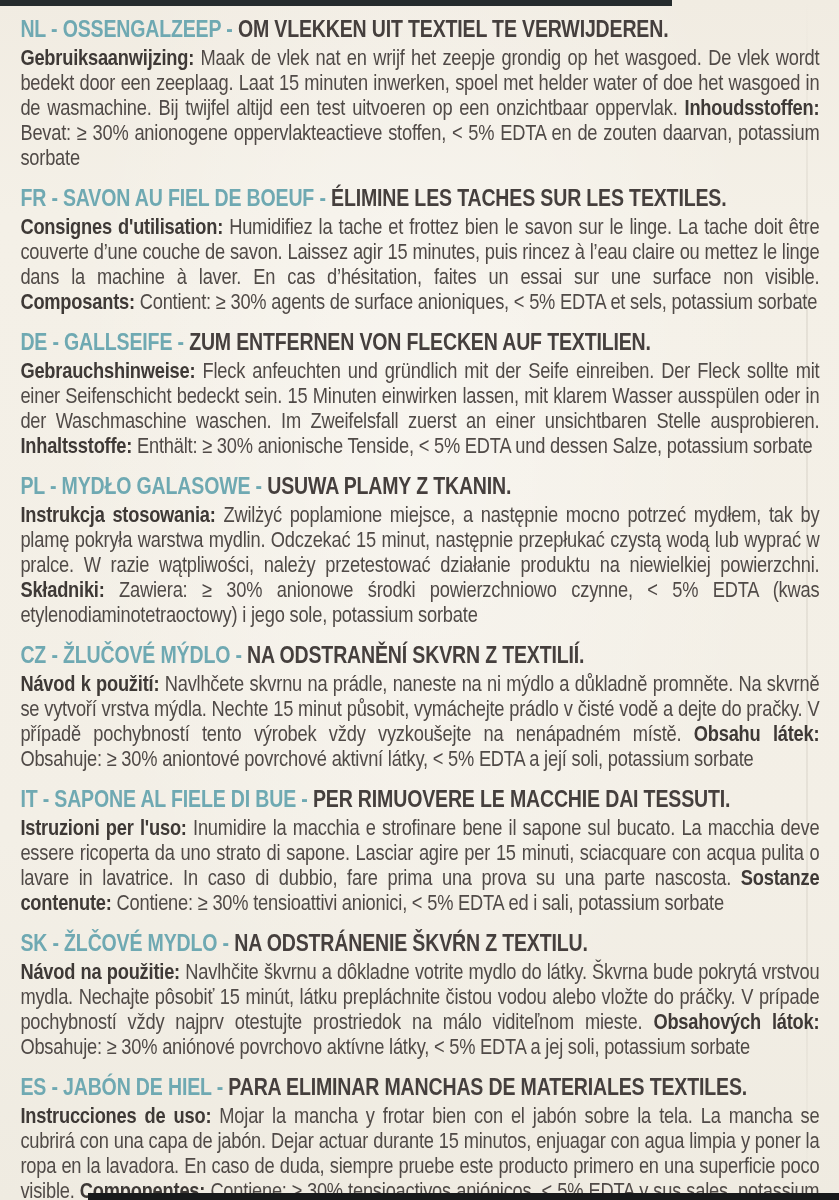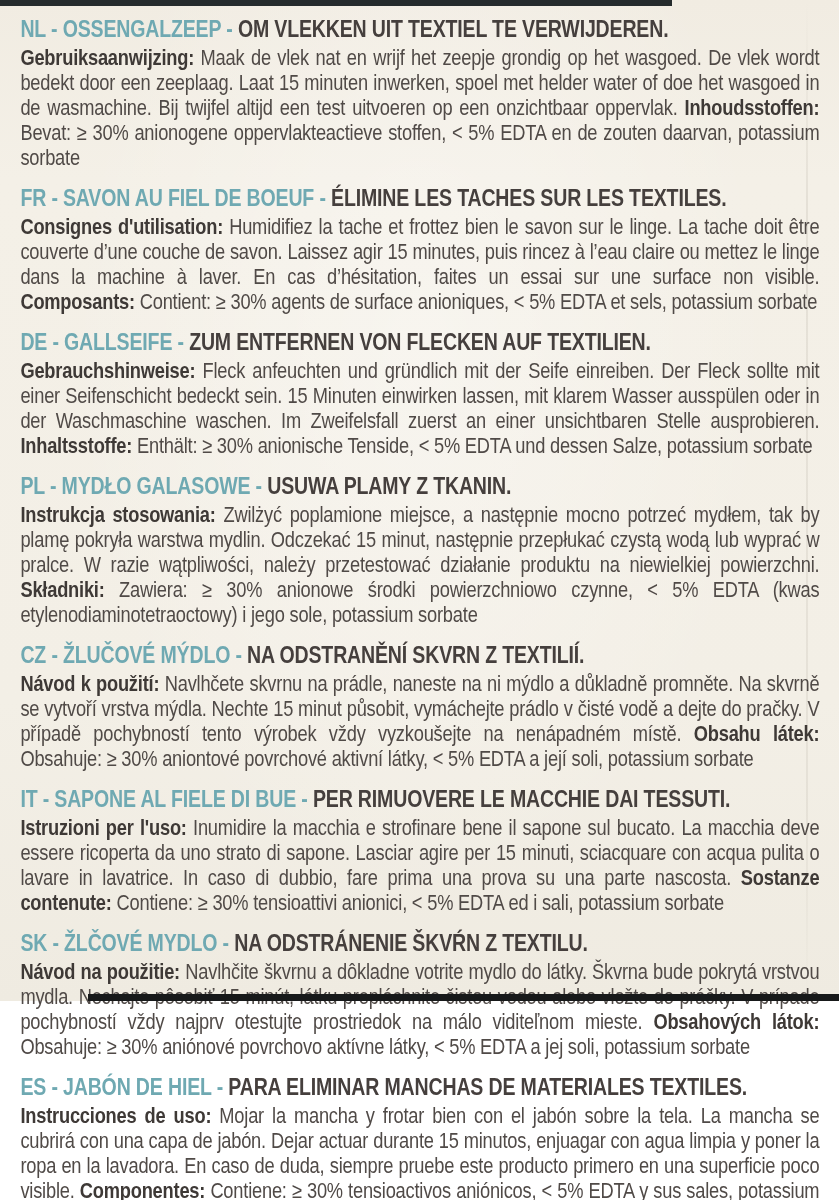--- a/index.html
+++ b/index.html
@@ -5,21 +5,21 @@
   html, body {
     margin: 0;
     padding: 0;
     width: 839px;
     height: 1200px;
     overflow: hidden;
   }
   .label {
     position: relative;
     width: 839px;
-    height: 1001px;
+    height: 1200px;
     background:
       radial-gradient(ellipse at 50% 35%, rgba(255,255,255,0.35) 0%, rgba(255,255,255,0) 60%),
       linear-gradient(180deg, #f1ece2 0%, #f4f0e7 18%, #f3efe6 70%, #efebe1 100%);
     font-family: "Liberation Sans", sans-serif;
     color: var(--body, #504a47);
   }
   .scan-bar { position: absolute; z-index: 5; }
   .scan-bar-top    { top: 0; left: 0; width: 672px; height: 6px; background: #252b2d; }
   .scan-bar-bottom { bottom: 0; left: 88px; right: 0; height: 7px; background: #17191a; }
   .crease {

